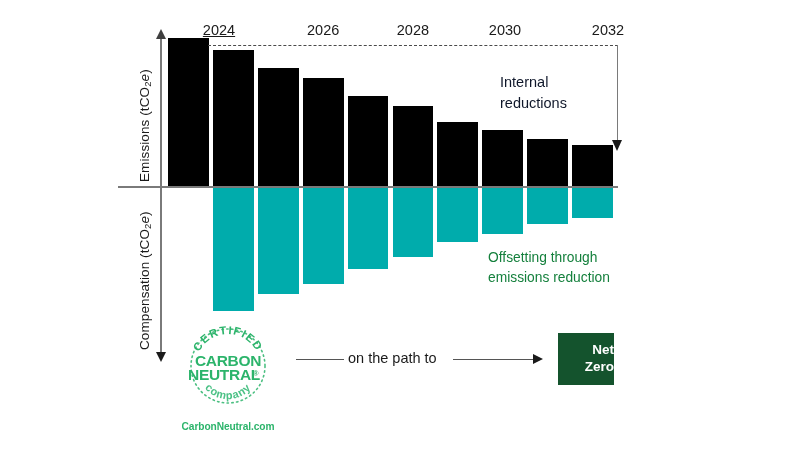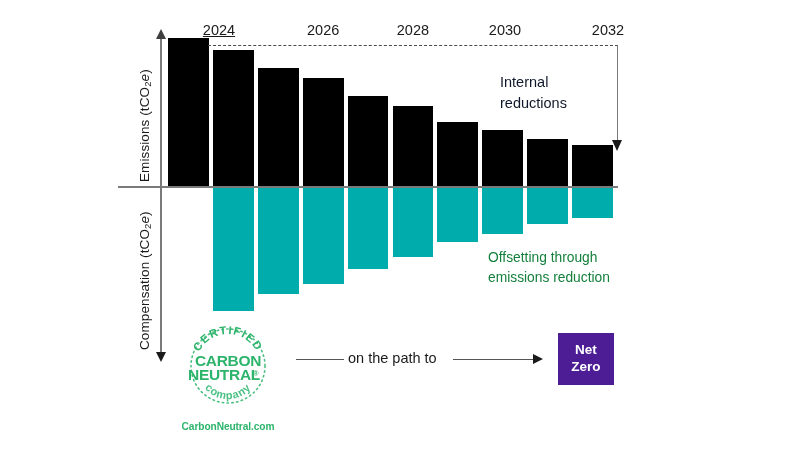--- a/index.html
+++ b/index.html
@@ -70,22 +70,22 @@
   #path-line-right{position:absolute;left:453px;top:359px;width:82px;height:1.3px;background:#555;}
   #path-arrow{
     position:absolute;left:533px;top:354px;width:0;height:0;
     border-top:5px solid transparent;border-bottom:5px solid transparent;
     border-left:10px solid #1a1a1a;
   }
 
   
   #net-zero-box{
     position:absolute;left:558px;top:333px;width:56px;height:52px;
-    background:#4c1d95;color:#ffffff;font-weight:bold;font-size:13.5px;
-    display:flex;flex-direction:column;align-items:center;justify-content:center;
+    background:#14532d;color:#ffffff;font-weight:bold;font-size:13.5px;
+    display:flex;flex-direction:column;align-items:flex-end;justify-content:center;
     line-height:1.25;text-align:center;
   }
 
   
   #logo{position:absolute;left:176px;top:310px;width:104px;height:96px;}
   #logo svg{display:block;}
   #logo-url{
     position:absolute;left:176px;top:393px;width:104px;text-align:center;
     font-size:10.2px;font-weight:bold;color:#2CB46B;letter-spacing:-0.1px;margin-top:28px;
   }

